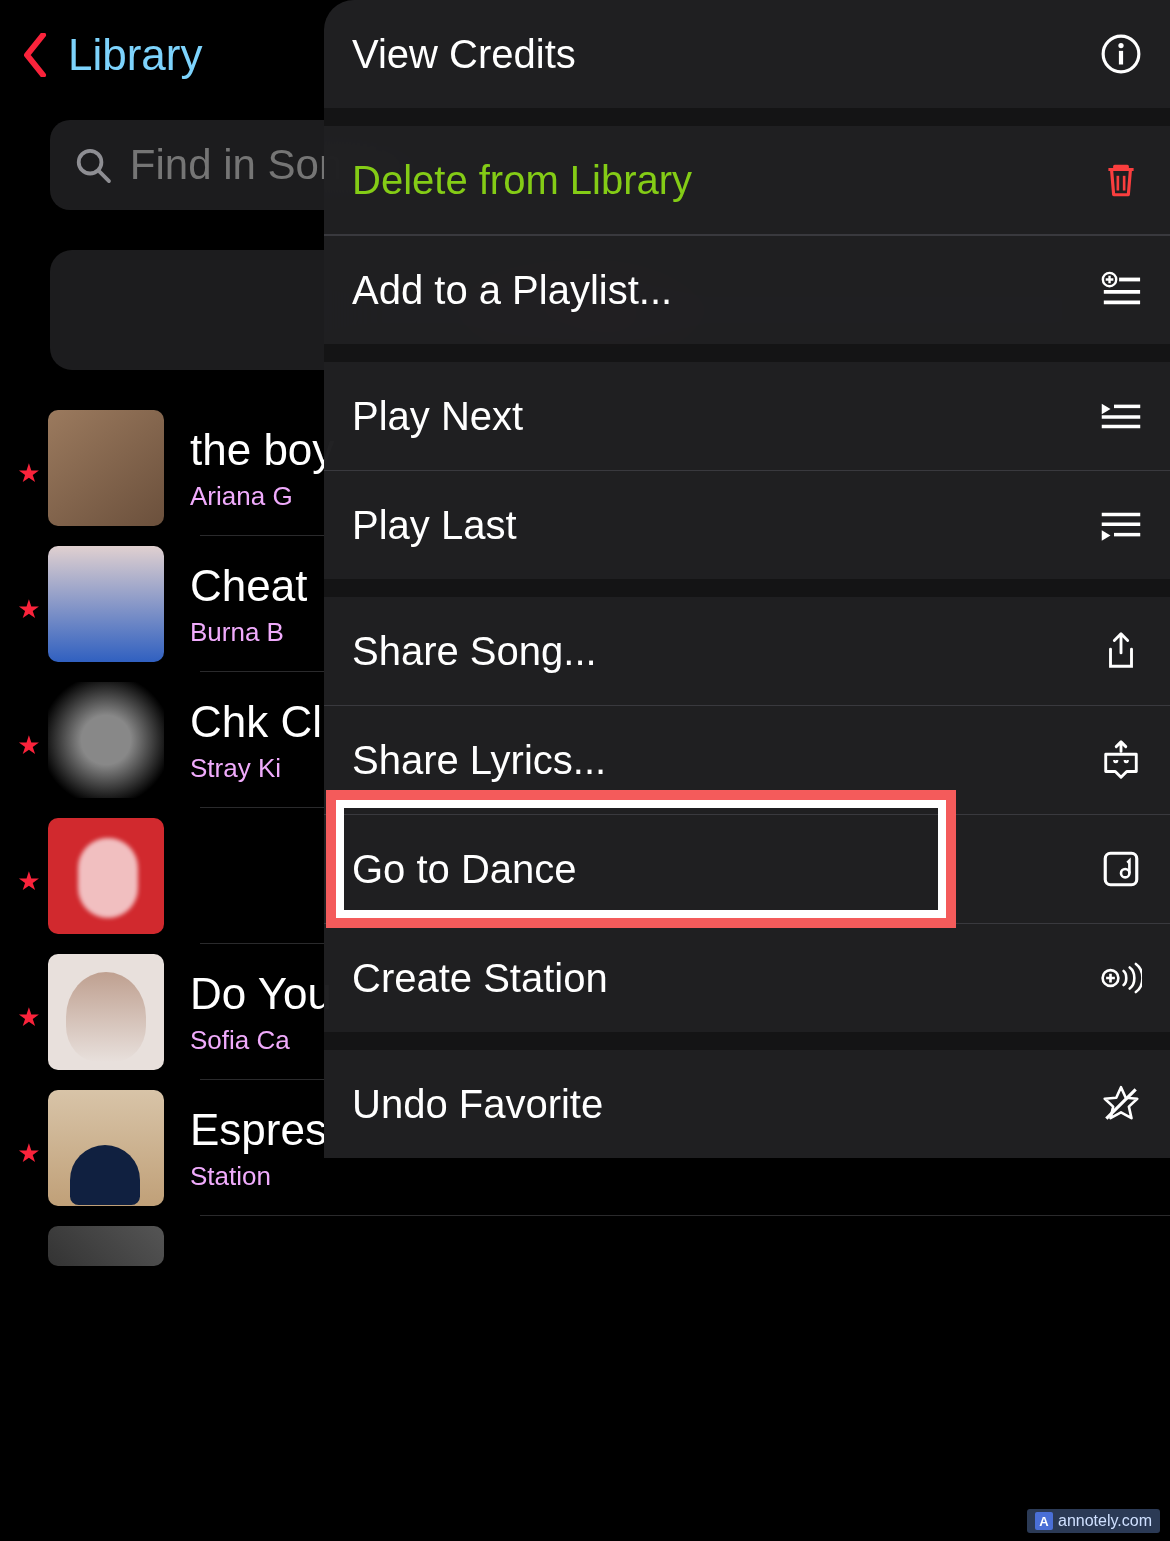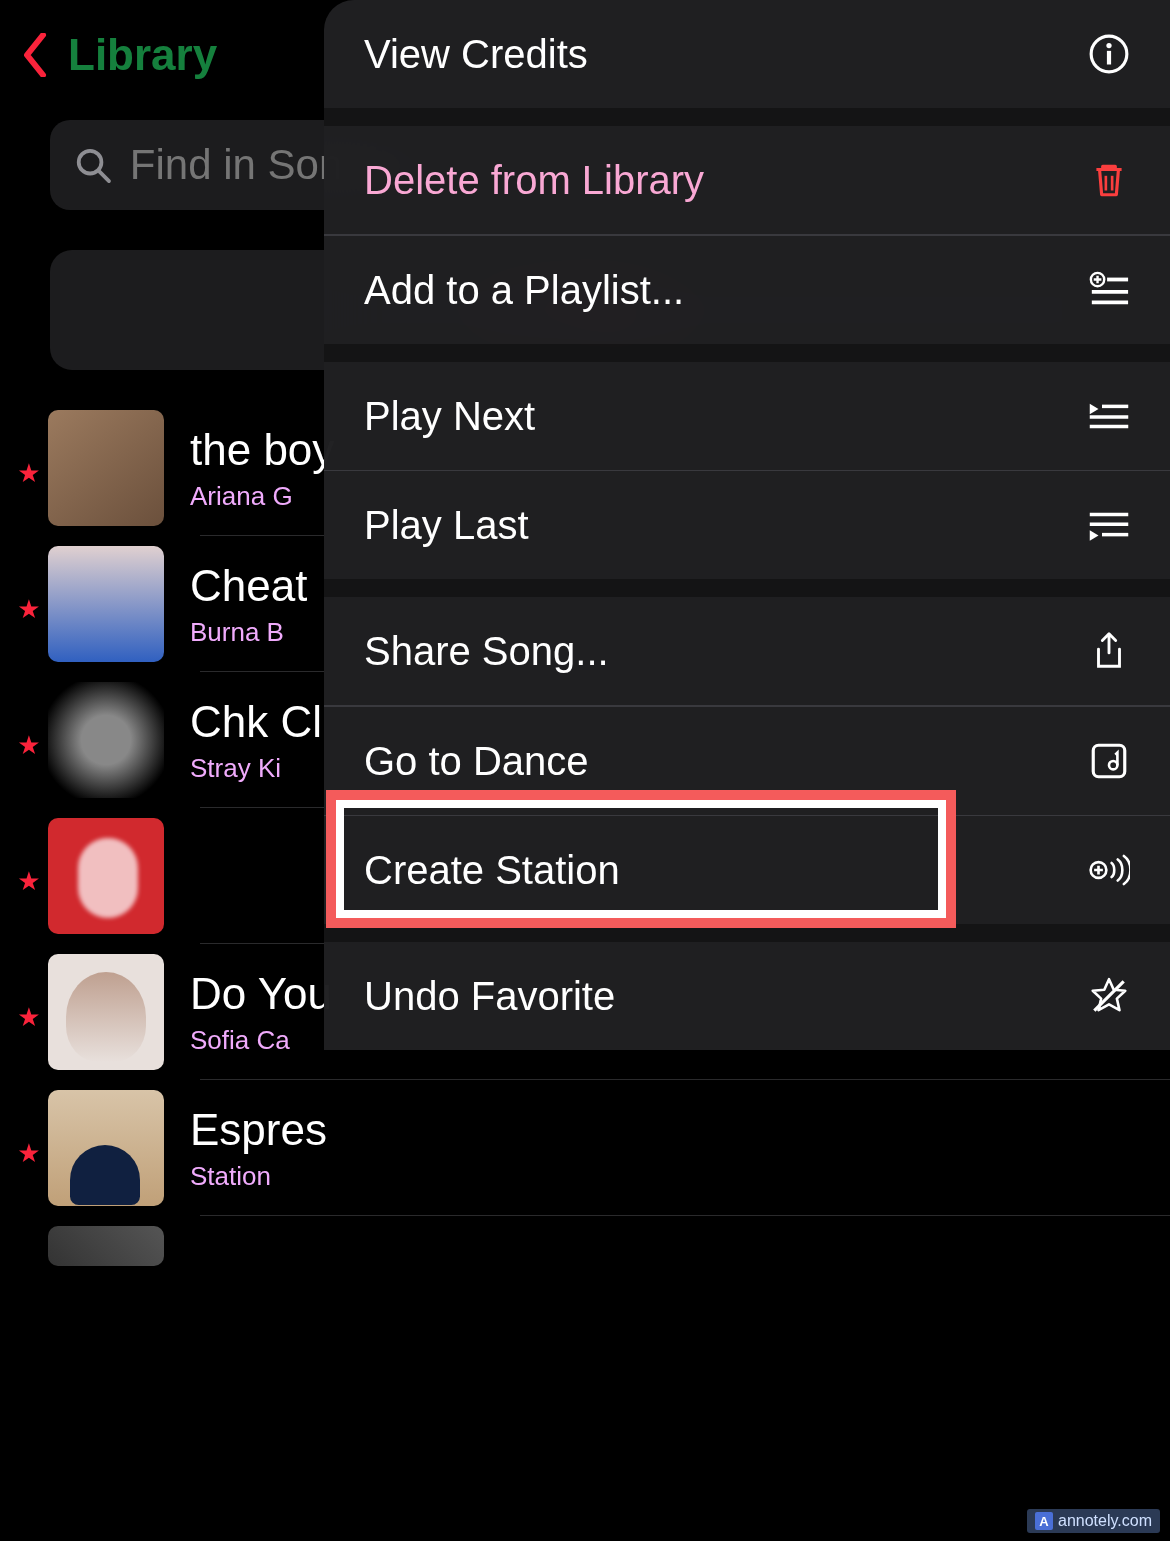--- a/index.html
+++ b/index.html
@@ -16,23 +16,23 @@
     align-items: center;
     padding: 30px 20px 20px 20px;
   }
   .back-chevron {
     width: 30px; height: 50px;
     display: flex; align-items: center; justify-content: center;
     margin-right: 18px;
   }
   .back-chevron svg { width: 26px; height: 44px; }
   .header-title {
-    color: #15803d;
+    color: #7dd3fc;
     font-size: 44px;
-    font-weight: 700;
+    font-weight: 400;
     text-align: right;
   }
   .search-bar {
     margin: 20px 50px 40px 50px;
     background: #1c1c1e;
     border-radius: 20px;
     height: 90px;
     display: flex;
     align-items: center;
     padding: 0 24px;
@@ -115,28 +115,28 @@
     right: 0;
     background: rgba(32,32,34,0.97);
     backdrop-filter: blur(30px);
     border-radius: 30px 0 0 0;
     overflow: hidden;
   }
   .menu-item {
     display: flex;
     align-items: center;
     justify-content: space-between;
-    padding: 0 40px;
+    padding: 0 28px;
     height: 108px;
     color: #fff;
     font-size: 40px;
     font-weight: 400;
     position: relative;
   }
-  .menu-item.danger { color: #f9a8d4; }
+  .menu-item.danger { color: #84cc16; }
   .menu-item .icon { width: 42px; height: 42px; display:flex; align-items:center; justify-content:center;}
   .menu-item .icon svg { width: 100%; height: 100%; }
   .menu-sep { height: 1px; background: rgba(120,120,128,0.3); }
   .menu-sep.thick { height: 18px; background: rgba(0,0,0,0.35); }
 
   .highlight-box {
     position: absolute;
     border: 8px solid #fff;
     outline: 10px solid #F45B5B;
     box-sizing: border-box;
@@ -336,20 +336,30 @@
   <div class="menu-item">
     <span>Share Song...</span>
     <span class="icon">
         <svg viewBox="0 0 40 44">
           <path d="M20 4v20M13 11l7-7 7 7" stroke="#fff" stroke-width="3" fill="none" stroke-linecap="round" stroke-linejoin="round"></path>
           <path d="M9 20v18h22V20" stroke="#fff" stroke-width="3" fill="none" stroke-linecap="round"></path>
         </svg>
       </span>
   </div>
   <div class="menu-sep"></div>
+  <div class="menu-item">
+    <span>Share Lyrics...</span>
+    <span class="icon">
+        <svg viewBox="0 0 44 44">
+          <path d="M22 3v10M17 8l5-5 5 5" stroke="#fff" stroke-width="3" fill="none" stroke-linecap="round" stroke-linejoin="round"></path>
+          <path d="M6 16h32v18H28l-6 6-6-6H6z" stroke="#fff" stroke-width="3" fill="none" stroke-linejoin="round"></path>
+          <path d="M15 22c0 3 3 3 3 0M26 22c0 3 3 3 3 0" stroke="#fff" stroke-width="2.5" fill="none"></path>
+        </svg>
+      </span>
+  </div>
   <div class="menu-sep"></div>
   <div class="menu-item">
     <span>Go to Dance</span>
     <span class="icon">
         <svg viewBox="0 0 40 40">
           <rect x="5" y="5" width="30" height="30" rx="5" stroke="#fff" stroke-width="3" fill="none"></rect>
           <circle cx="24" cy="24" r="4" stroke="#fff" stroke-width="2.5" fill="none"></circle>
           <path d="M28 24V12l-2 2" stroke="#fff" stroke-width="2.5" fill="none"></path>
         </svg>
       </span>

